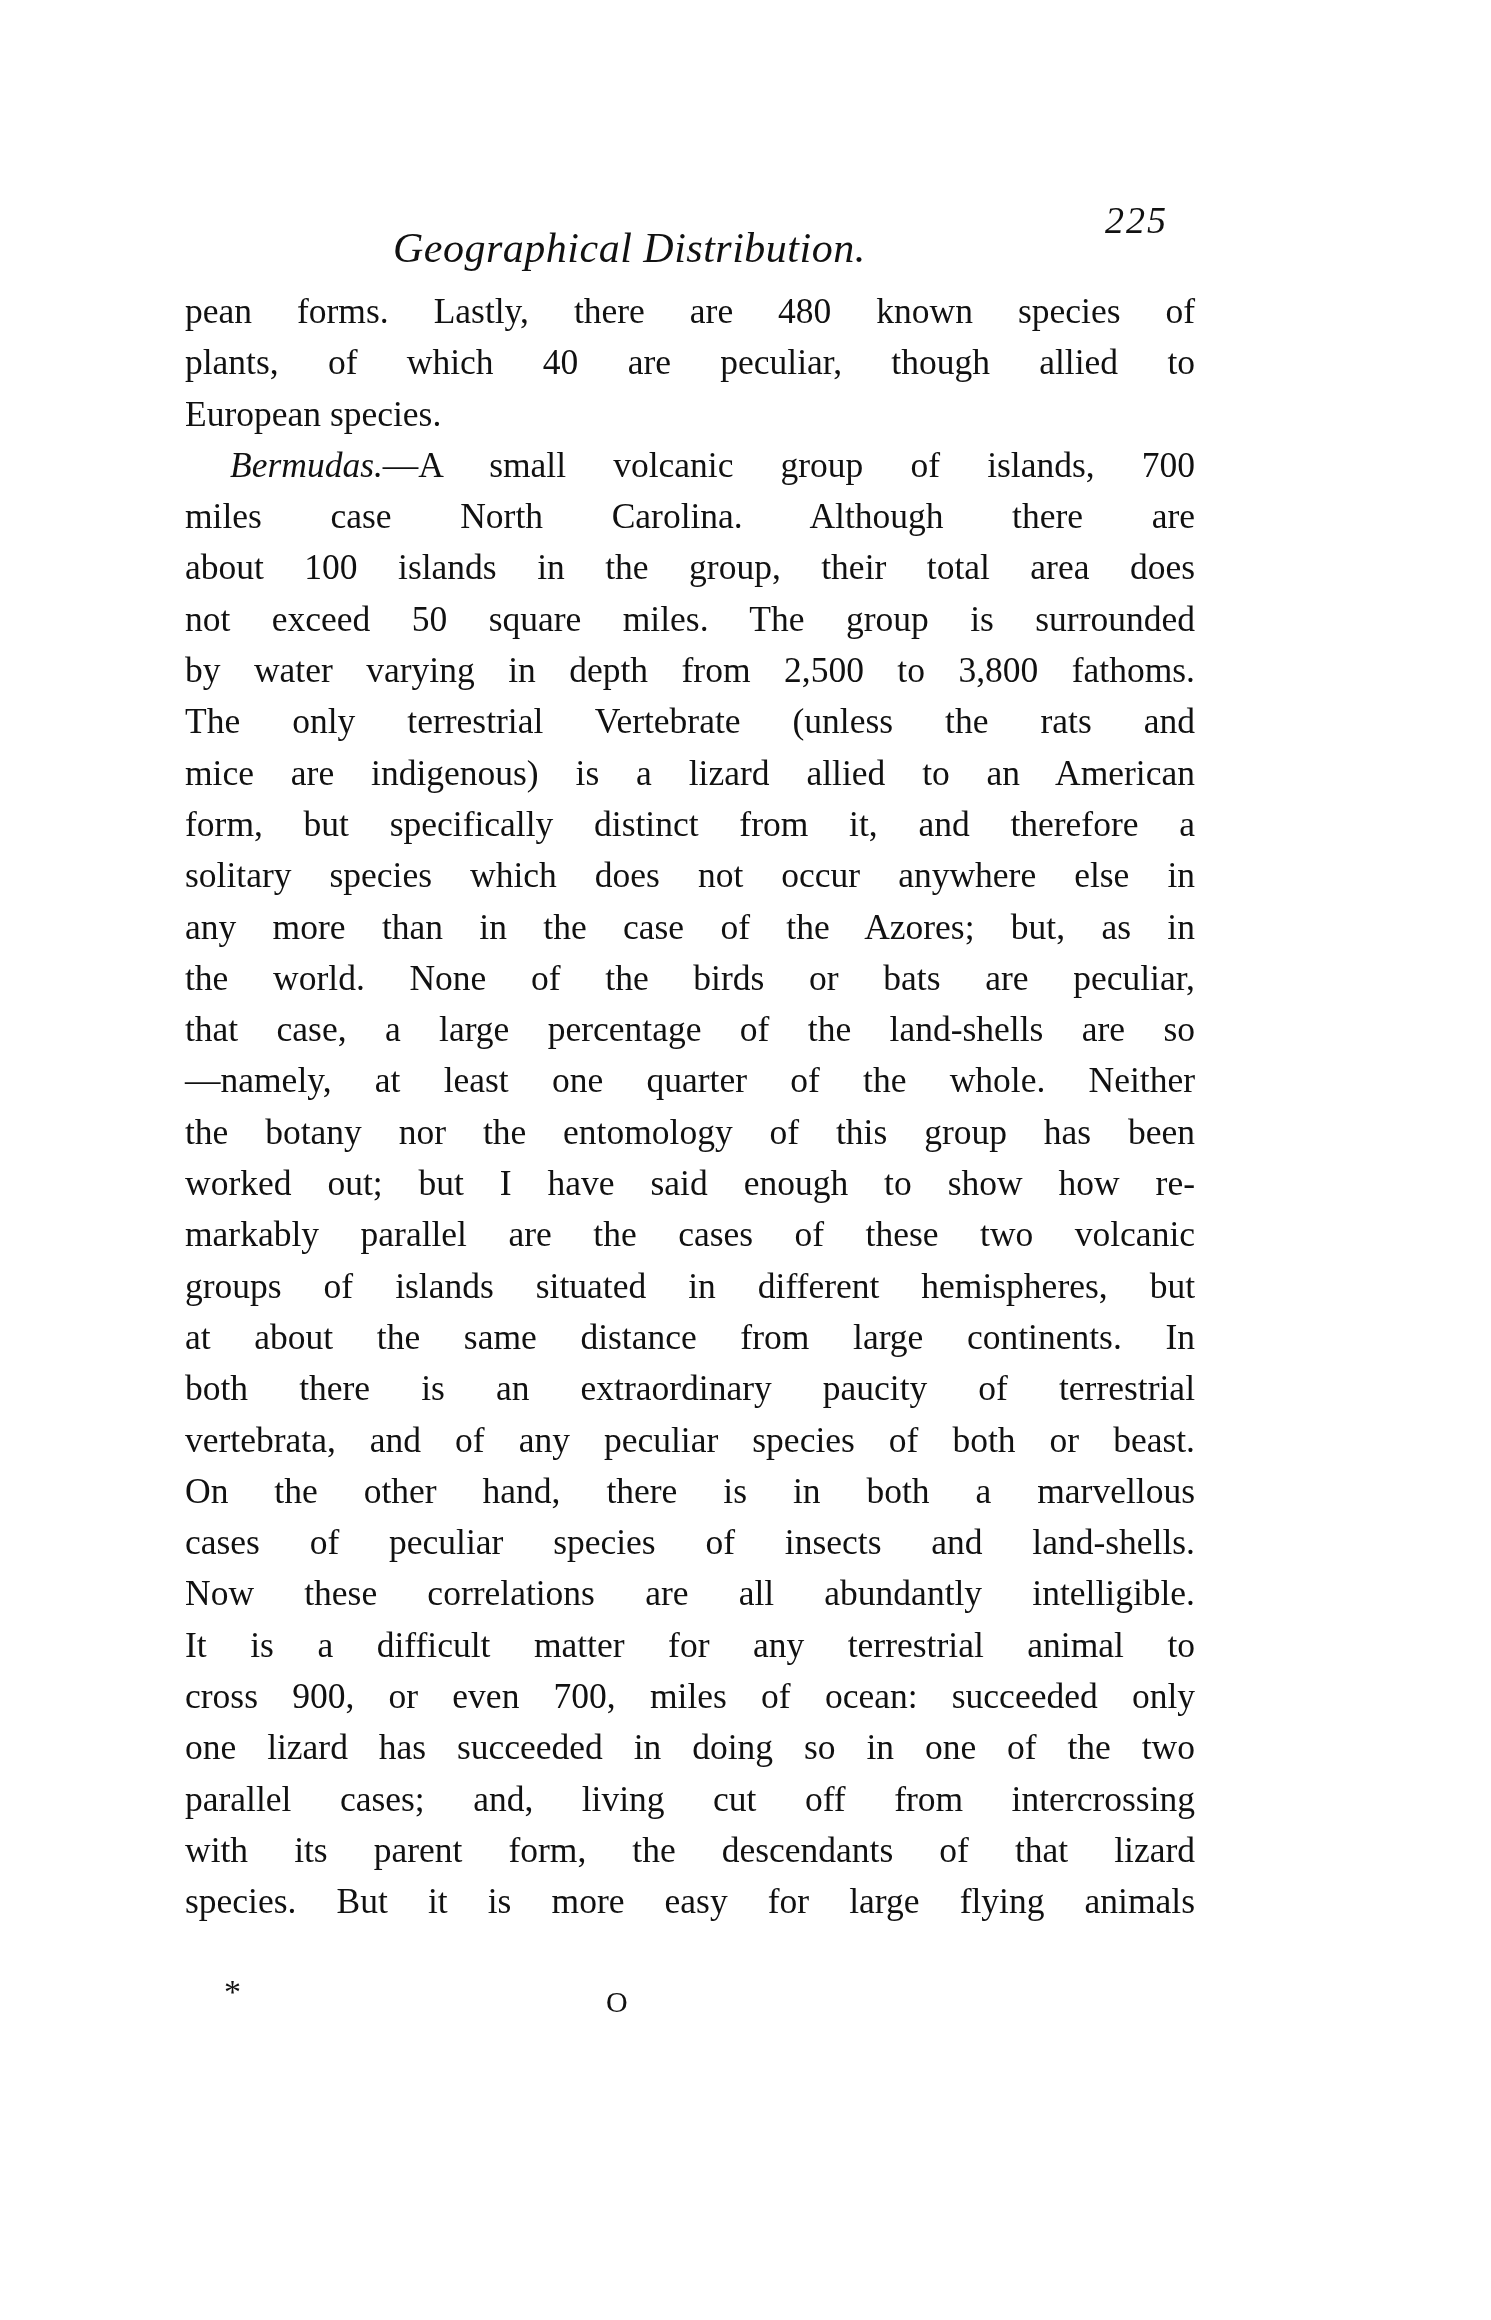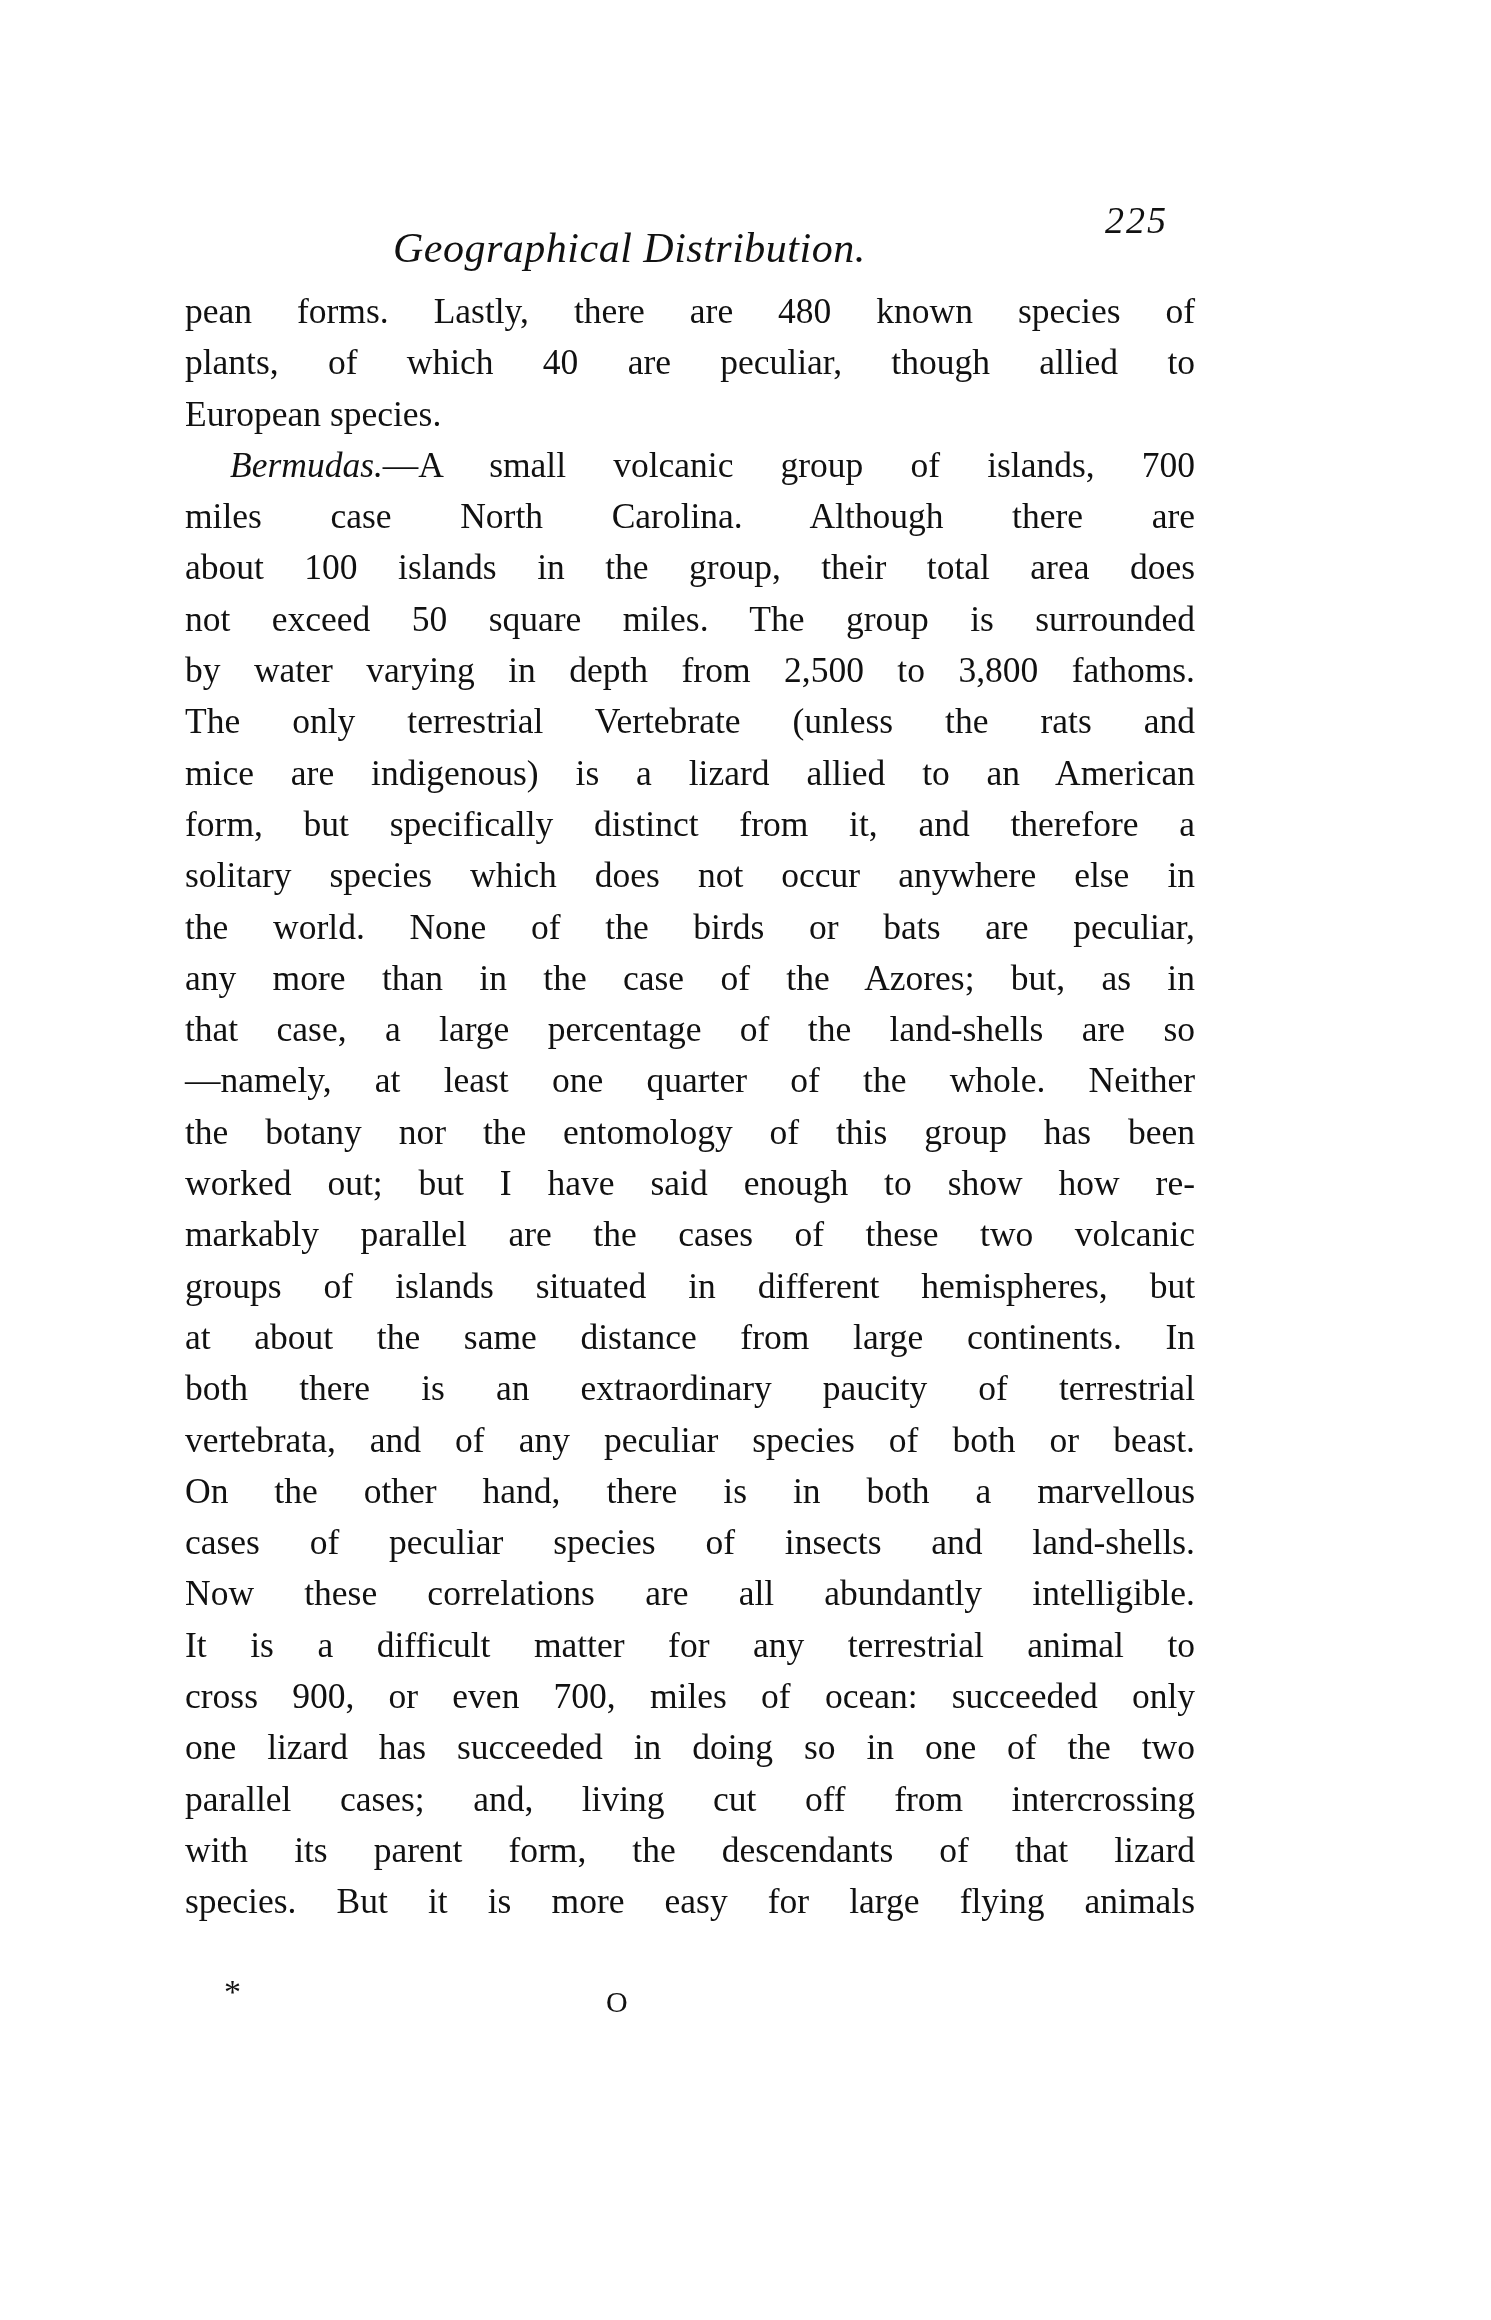--- a/index.html
+++ b/index.html
@@ -95,22 +95,22 @@
     <span class="line last">European species.</span>
     <span class="line indent"><span class="italic">Bermudas.</span><span>—A small volcanic group of islands, 700</span></span>
     <span class="line">miles case North Carolina.  Although there are</span>
     <span class="line">about 100 islands in the group, their total area does</span>
     <span class="line">not exceed 50 square miles.  The group is surrounded</span>
     <span class="line">by water varying in depth from 2,500 to 3,800 fathoms.</span>
     <span class="line">The only terrestrial Vertebrate (unless the rats and</span>
     <span class="line">mice are indigenous) is a lizard allied to an American</span>
     <span class="line">form, but specifically distinct from it, and therefore a</span>
     <span class="line">solitary species which does not occur anywhere else in</span>
+    <span class="line">any more than in the case of the Azores; but, as in</span>
     <span class="line">the world.  None of the birds or bats are peculiar,</span>
-    <span class="line">any more than in the case of the Azores; but, as in</span>
     <span class="line">that case, a large percentage of the land-shells are so</span>
     <span class="line">—namely, at least one quarter of the whole.  Neither</span>
     <span class="line">the botany nor the entomology of this group has been</span>
     <span class="line">worked out; but I have said enough to show how re-</span>
     <span class="line">markably parallel are the cases of these two volcanic</span>
     <span class="line">groups of islands situated in different hemispheres, but</span>
     <span class="line">at about the same distance from large continents.  In</span>
     <span class="line">both there is an extraordinary paucity of terrestrial</span>
     <span class="line">vertebrata, and of any peculiar species of both or beast.</span>
     <span class="line">On the other hand, there is in both a marvellous</span>

